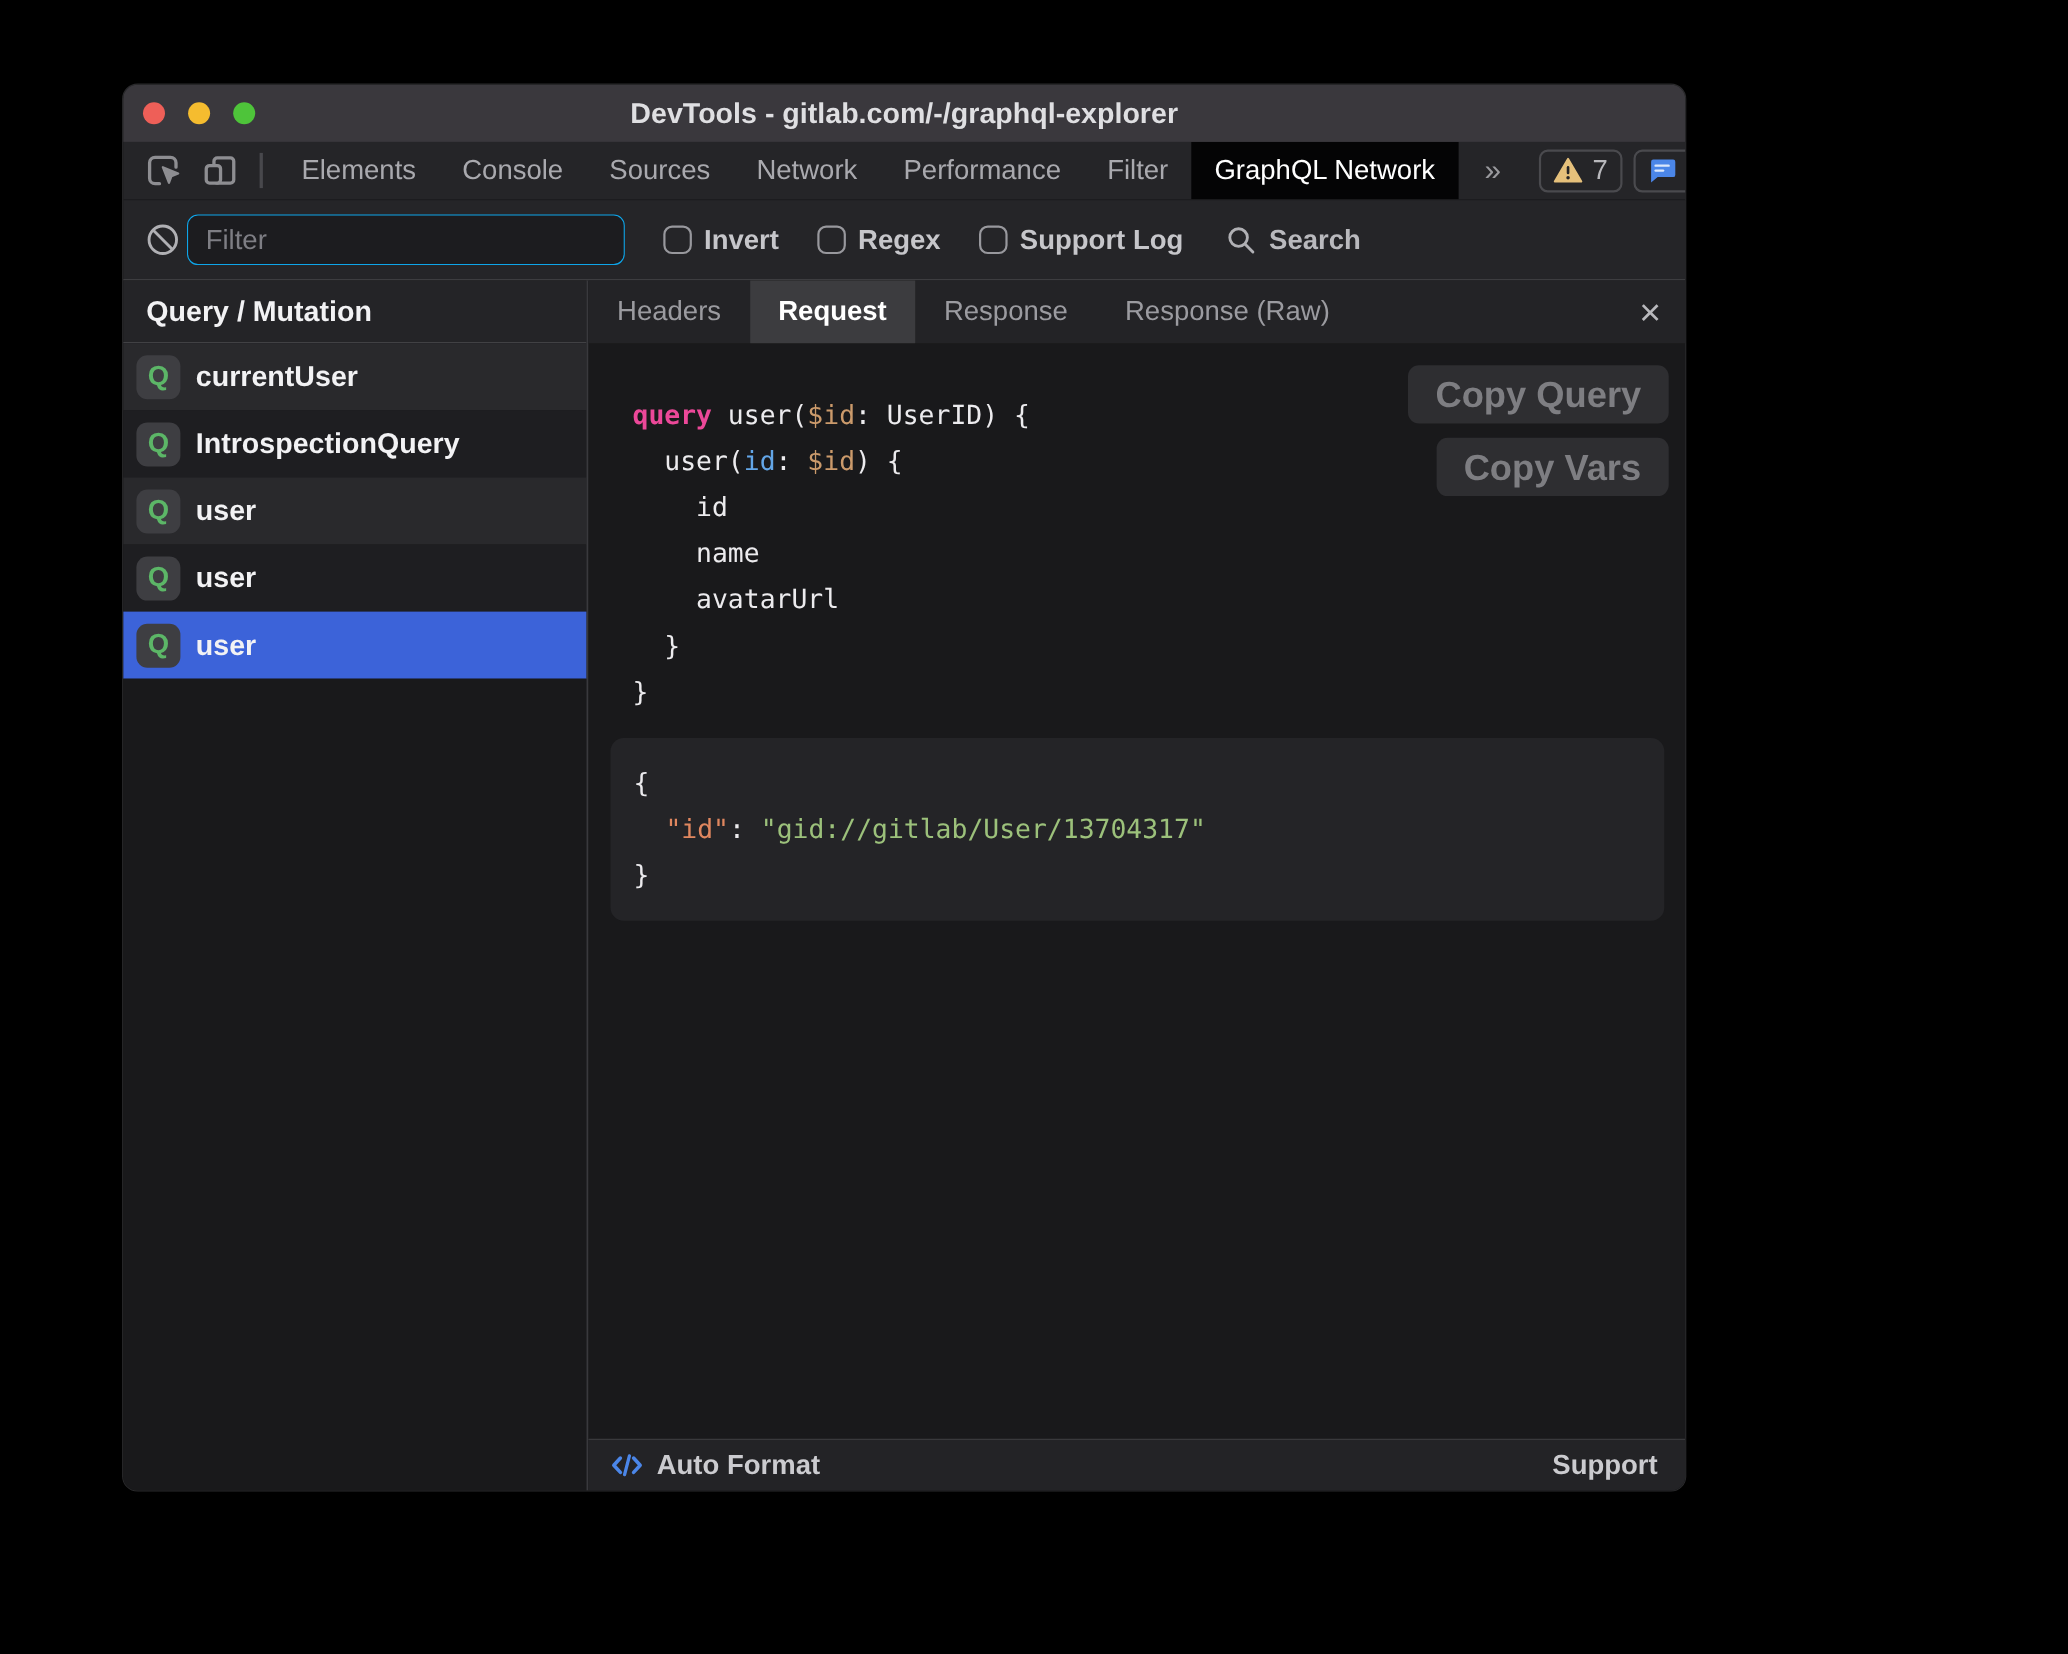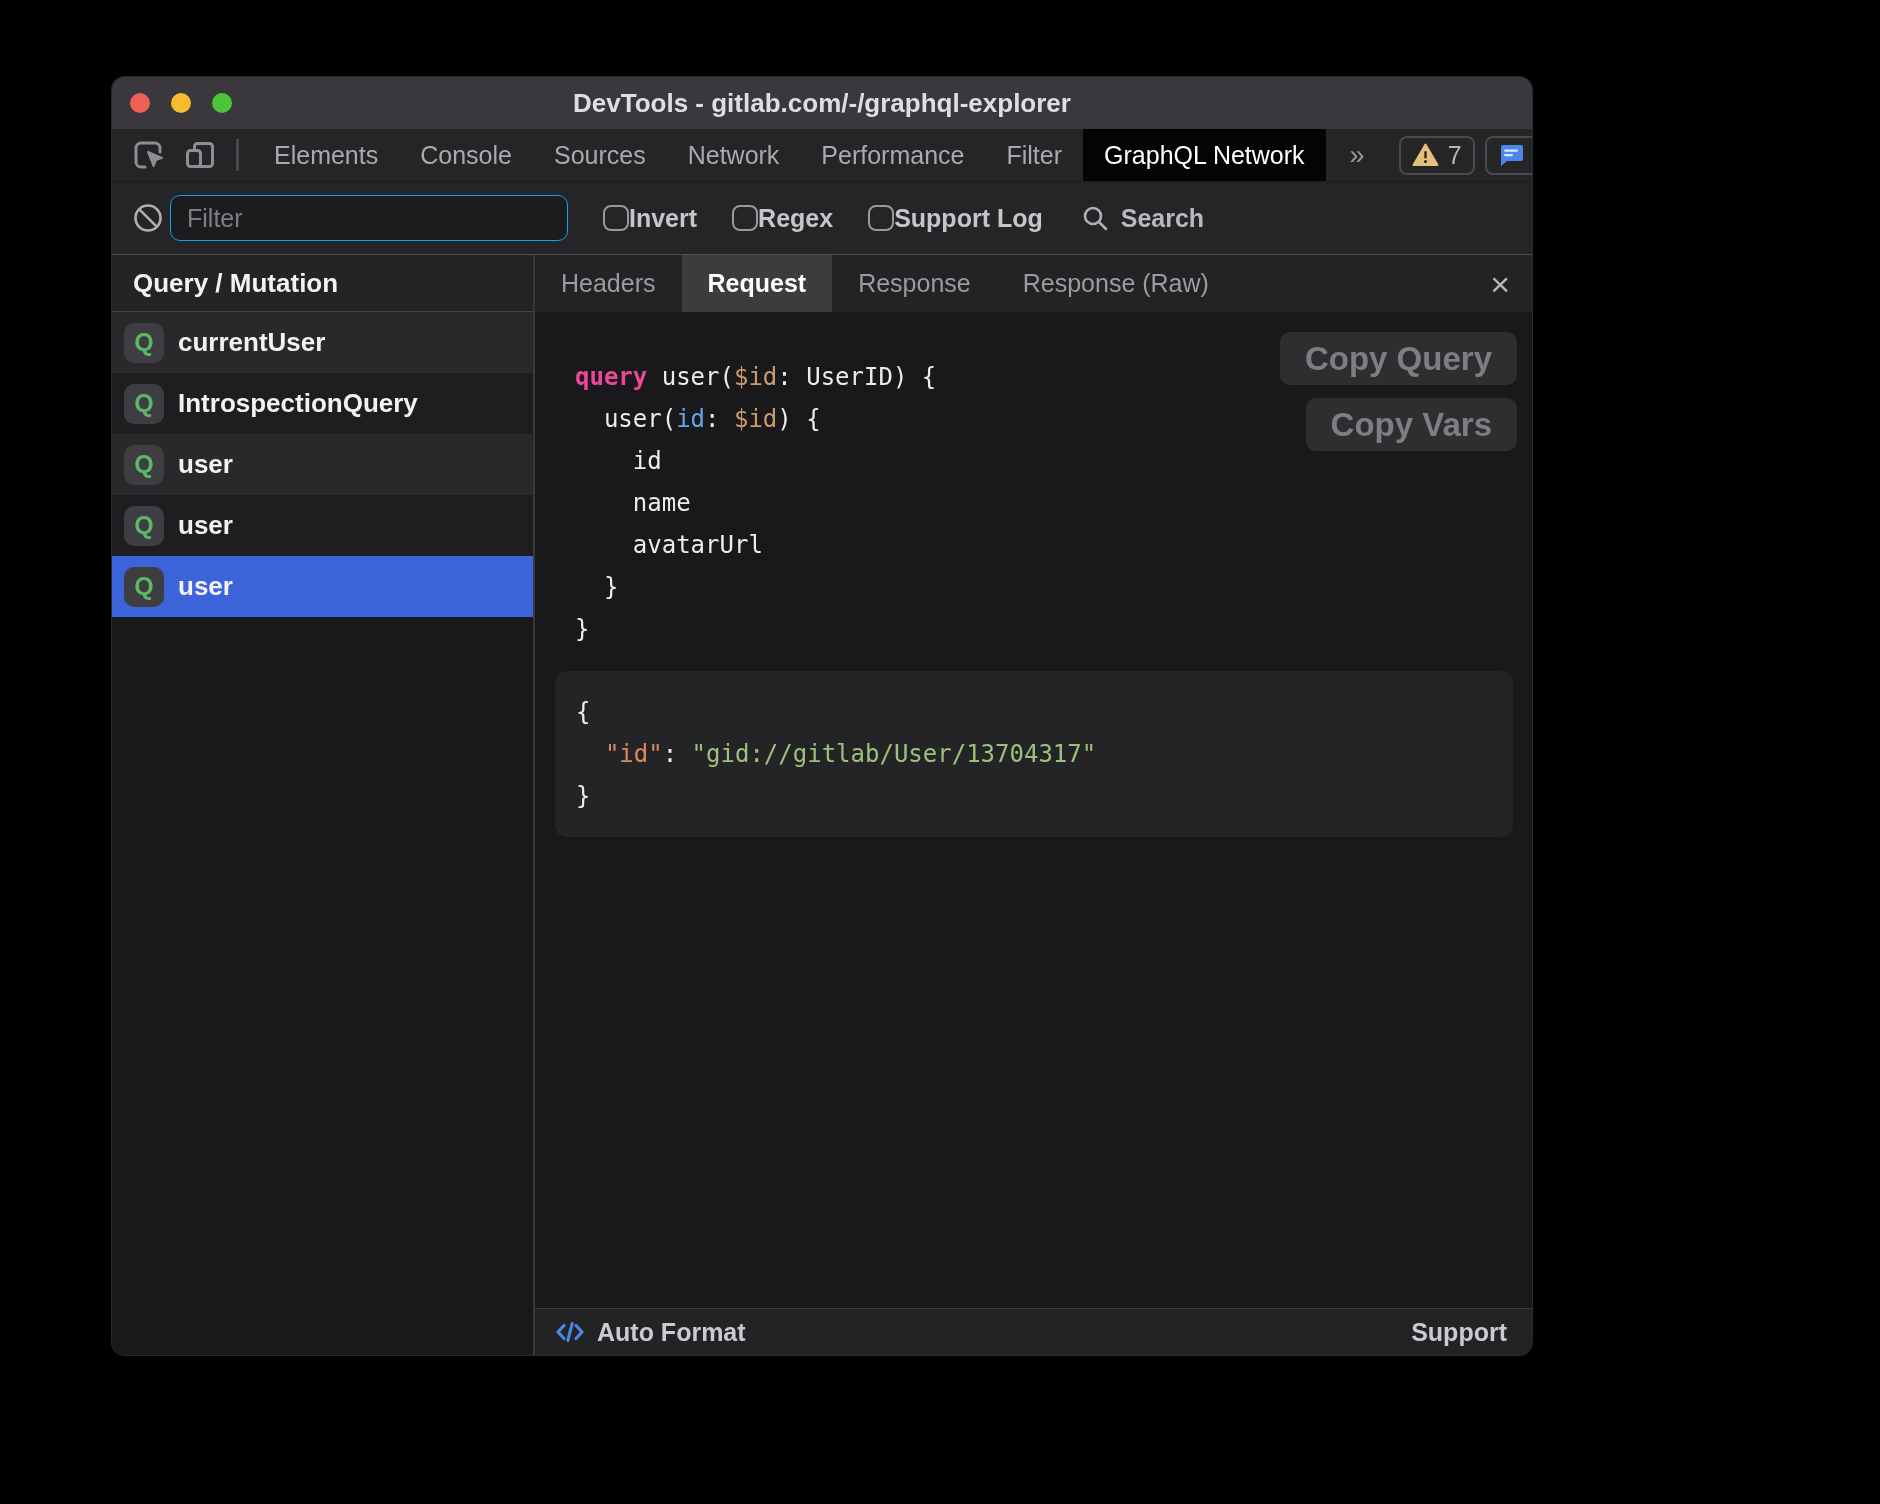--- a/index.html
+++ b/index.html
@@ -26,21 +26,21 @@
   .tbr-sep { width:2px; height:30px; background:#4a4a4e; margin:0 16px; }
   .gearwrap, .dotswrap { display:flex; align-items:center; justify-content:center; width:40px; }
   .dots { display:flex; flex-direction:column; gap:5px; }
   .dots i { width:6px; height:6px; border-radius:50%; background:#98989c; }
   
   .toolbar { height:73px; background:#252528; border-bottom:1px solid #4e4e52; display:flex; align-items:center; flex:none; }
   .slash-wrap { margin-left:20px; flex:none; display:flex; }
   .filter { margin-left:6px; width:398px; height:46px; border-radius:10px; background:#1c1c1f; border:1px solid #0ea5e9;
             color:#dcdcde; font-size:25px; padding:4px 16px; outline:none; font-family:"Liberation Sans", sans-serif; }
   .filter::placeholder { color:#7e7e84; }
-  .cbgroup { display:flex; align-items:center; margin-left:35px; }
+  .cbgroup { display:flex; align-items:center; gap:11px; margin-left:35px; }
   .cbox { width:26px; height:26px; border:2.5px solid #98989d; border-radius:8px; background:transparent; }
   .cblabel { font-size:25px; font-weight:600; color:#c6c6ca; white-space:nowrap; }
   .searchgroup { display:flex; align-items:center; gap:12px; margin-left:38px; }
   .searchlabel { font-size:25px; font-weight:600; color:#b9b9bd; }
   
   .main { flex:1; display:flex; min-height:0; }
   .left { width:423px; flex:none; border-right:2px solid #39393d; display:flex; flex-direction:column; background:#19191b; }
   .lheader { height:57px; flex:none; background:#242427; border-bottom:1px solid #454549; display:flex; align-items:center; padding-left:21px; }
   .lheader span { color:#f2f2f4; font-size:26px; font-weight:bold; }
   .qrow { height:61px; flex:none; display:flex; align-items:center; padding-left:12px; gap:14px; }

